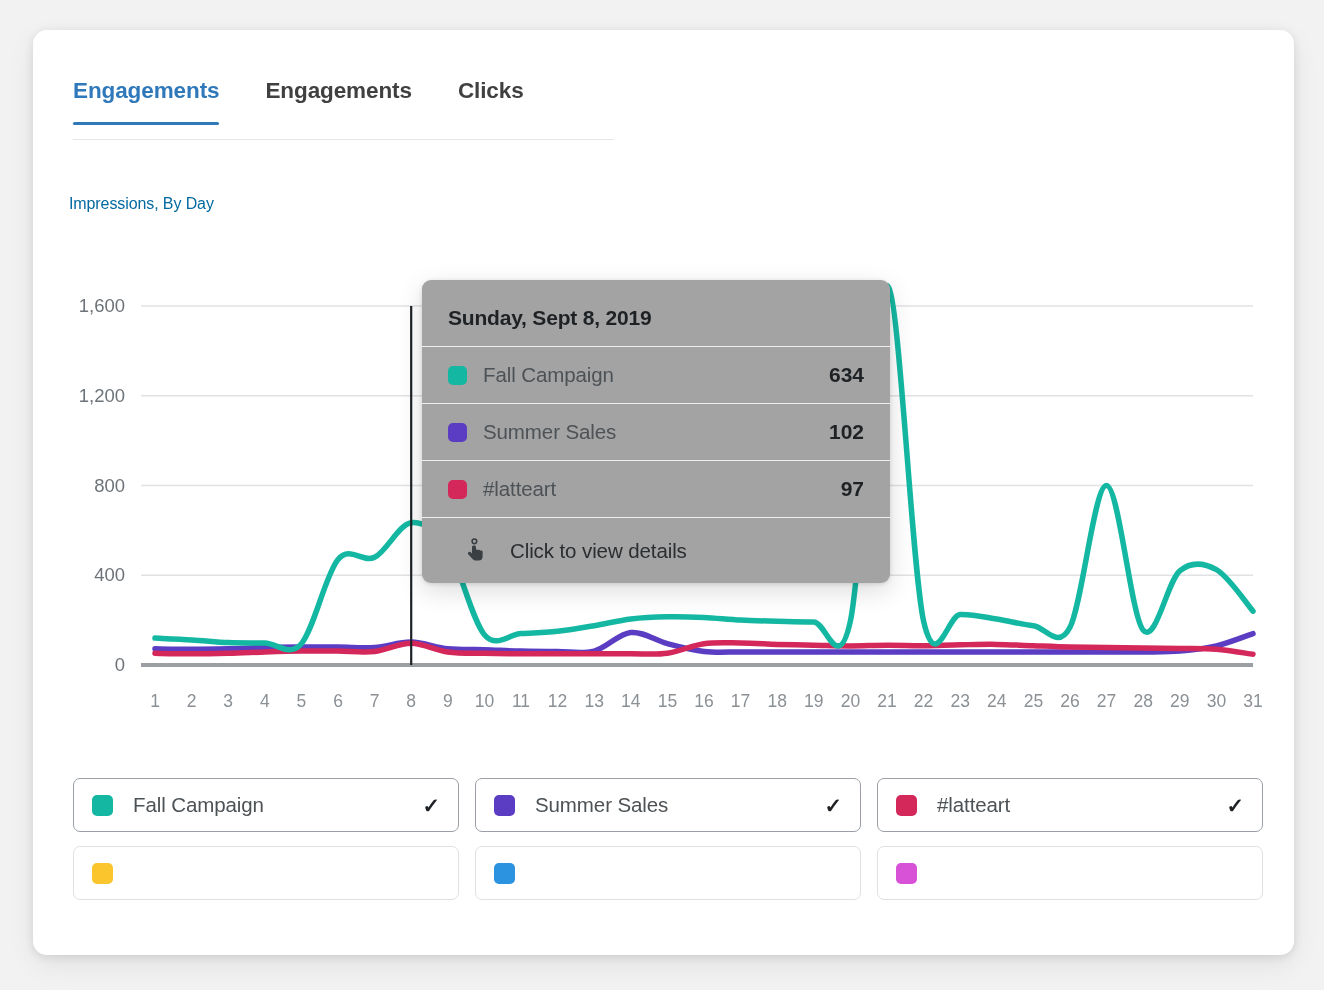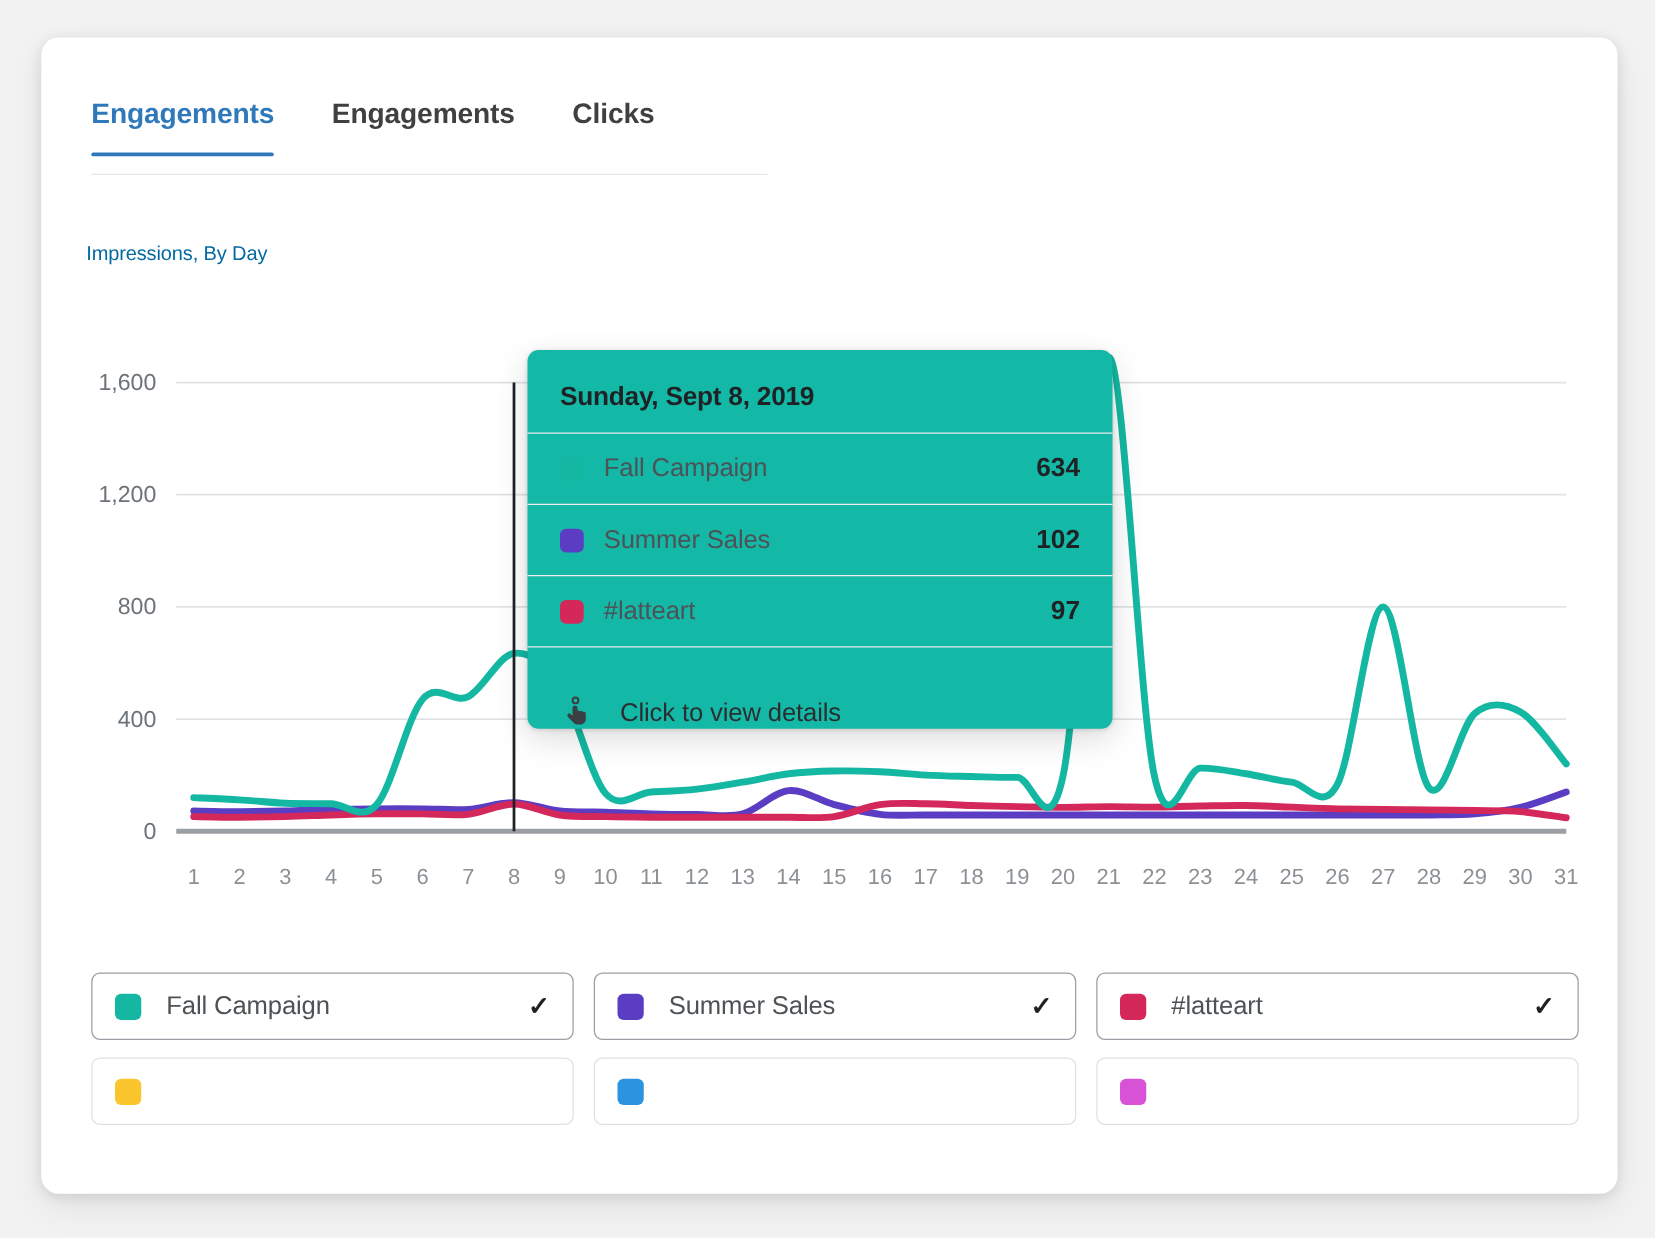--- a/index.html
+++ b/index.html
@@ -67,21 +67,21 @@
     left: 0px; top: 210px;
     width: 1261px; height: 480px;
   }
   .chart-svg { position: absolute; left: 0; top: 0; }
 
   
   .tooltip {
     position: absolute;
     left: 389px; top: 40px;
     width: 468px;
-    background: #14b8a6;
+    background: #a3a3a3;
     border-radius: 9px;
     box-shadow: 0 1px 4px rgba(0,0,0,0.13), 0 8px 26px rgba(0,0,0,0.14);
     padding: 0;
     z-index: 30;
   }
   .tt-date {
     font-size: 21px;
     font-weight: bold;
     color: #1f2225;
     padding: 26px 26px 16px 26px;
@@ -107,23 +107,23 @@
     flex: 1 1 auto;
     letter-spacing: -0.1px;
   }
   .tt-val {
     font-size: 21px;
     font-weight: bold;
     color: #1f2225;
   }
   .tt-foot {
     display: flex;
-    align-items: flex-end;
+    align-items: center;
     height: 66px;
-    padding: 0 26px;
+    padding: 0 40px;
     border-top: 1px solid #ebedee;
     cursor: pointer;
   }
   .tt-foot-icon {
     width: 26px; height: 28px;
     flex: 0 0 auto;
     display: flex; align-items: center; justify-content: center;
   }
   .tt-foot-label {
     font-size: 20.5px;

